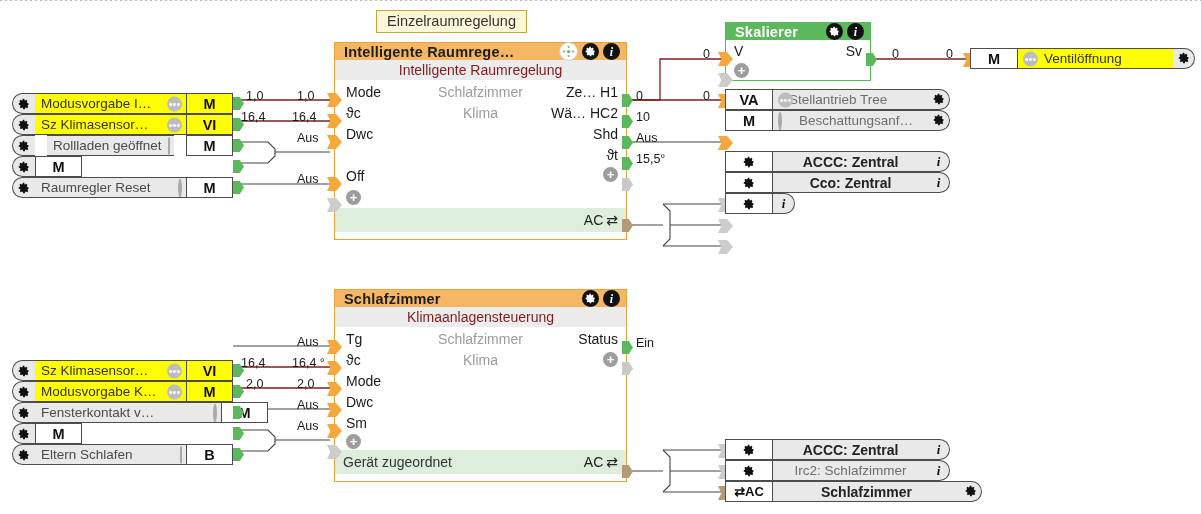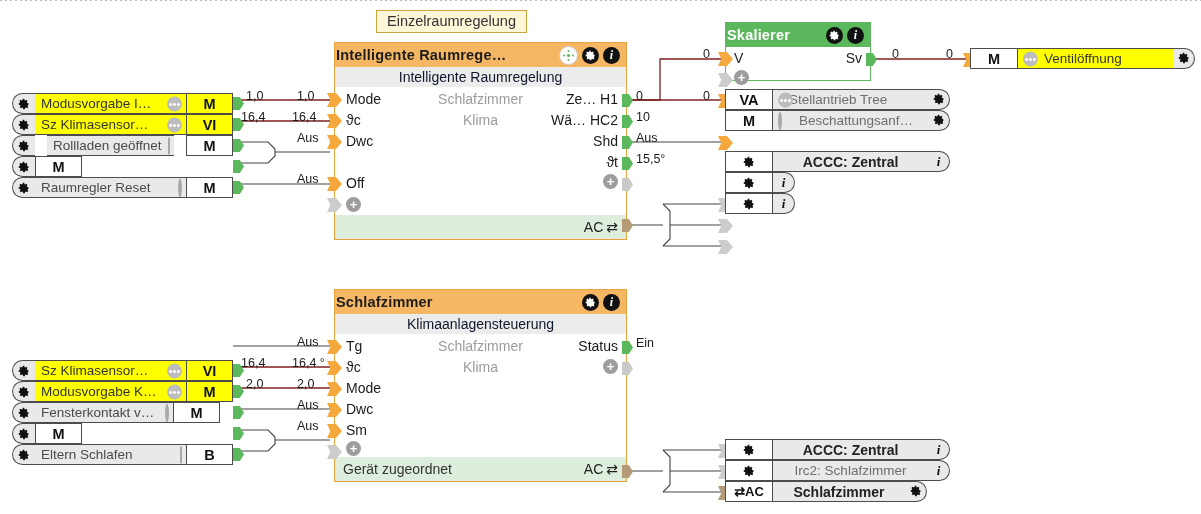--- a/index.html
+++ b/index.html
@@ -11,34 +11,34 @@
     position:relative;
   }
   #canvas{position:absolute;inset:0;}
   .top-dots{position:absolute;top:0;left:0;width:1201px;height:2px;
     background-image:linear-gradient(to right,#b9b9b9 0 2px,transparent 2px 5px);
     background-size:5px 1px;background-repeat:repeat-x;}
 
   
   .node{position:absolute;box-sizing:border-box;background:#ffffff;
         border:1px solid #e8a33d;}
-  .node .hdr{height:24px;display:flex;align-items:center;
-        background:#f5b763;padding:0 6px 0 1px;box-sizing:border-box;}
+  .node .hdr{height:17px;display:flex;align-items:center;
+        background:#f5b763;padding:0 6px 0 9px;box-sizing:border-box;}
   .node .hdr.green{background:#5cb85c;}
   .node .hdr .ttl{font-size:14.5px;font-weight:bold;color:#1d1d1d;
         white-space:nowrap;overflow:hidden;flex:1;letter-spacing:.2px;}
   .node .hdr.green .ttl{color:#ffffff;}
   .hdr-icons{display:flex;align-items:center;gap:4px;}
   .cicon{width:17px;height:17px;border-radius:50%;background:#111;
         display:flex;align-items:center;justify-content:center;
         color:#fff;font-size:11px;font-weight:bold;line-height:1;}
   .cicon.move{background:#ffffff;border:1px solid #cfcfcf;}
   .cicon.info{font-family:"Liberation Serif",serif;font-style:italic;font-size:12px;}
   .subttl{height:20px;display:flex;align-items:center;justify-content:center;
-        background:#ececec;font-size:14px;color:#0f172a;}
+        background:#ececec;font-size:14px;color:#7f1d1d;}
   .body{position:relative;background:#fff;}
   .footer{background:#ddeedd;display:flex;align-items:center;
         padding:0 8px;box-sizing:border-box;height:24px;}
   .footer .fl{font-size:14px;color:#333;}
   .footer .fr{margin-left:auto;font-size:14px;color:#222;display:flex;
         align-items:center;gap:3px;font-weight:500;}
 
   .rowlbl{position:absolute;font-size:14px;color:#1a1a1a;white-space:nowrap;}
   .rowlbl.grey{color:#9b9b9b;}
   .rowlbl.r{text-align:right;}
@@ -397,20 +397,21 @@
           <span style="font-family:'Liberation Serif',serif;font-style:italic;font-weight:bold;font-size:13px;color:#111;">i</span>
         </span>
       </div>
       <div class="rpill" style="left: 725px; top: 172px; width: 225px;">
         <span class="tp">
           <svg width="12" height="12" viewBox="0 0 16 16" fill="#111">
             <path d="M8 5.2a2.8 2.8 0 100 5.6 2.8 2.8 0 000-5.6zm0 4.2a1.4 1.4 0 110-2.8 1.4 1.4 0 010 2.8z"></path>
             <path d="M14 9.1V6.9l-1.8-.3a4.6 4.6 0 00-.5-1.2l1-1.5-1.6-1.6-1.5 1a4.6 4.6 0 00-1.2-.5L8.6 1H6.4l-.3 1.8c-.4.1-.8.3-1.2.5l-1.5-1-1.6 1.6 1 1.5c-.2.4-.4.8-.5 1.2L1 6.9v2.2l1.8.3c.1.4.3.8.5 1.2l-1 1.5 1.6 1.6 1.5-1c.4.2.8.4 1.2.5l.3 1.8h2.2l.3-1.8c.4-.1.8-.3 1.2-.5l1.5 1 1.6-1.6-1-1.5c.2-.4.4-.8.5-1.2L14 9.1z"></path>
           </svg>
         </span>
+        <span class="nm bold center">Cco: Zentral</span>
         <span class="endcap">
           <span style="font-family:'Liberation Serif',serif;font-style:italic;font-weight:bold;font-size:13px;color:#111;">i</span>
         </span>
       </div>
       <div class="rpill" style="left: 725px; top: 193px; width: 225px;">
         <span class="tp">
           <svg width="12" height="12" viewBox="0 0 16 16" fill="#111">
             <path d="M8 5.2a2.8 2.8 0 100 5.6 2.8 2.8 0 000-5.6zm0 4.2a1.4 1.4 0 110-2.8 1.4 1.4 0 010 2.8z"></path>
             <path d="M14 9.1V6.9l-1.8-.3a4.6 4.6 0 00-.5-1.2l1-1.5-1.6-1.6-1.5 1a4.6 4.6 0 00-1.2-.5L8.6 1H6.4l-.3 1.8c-.4.1-.8.3-1.2.5l-1.5-1-1.6 1.6 1 1.5c-.2.4-.4.8-.5 1.2L1 6.9v2.2l1.8.3c.1.4.3.8.5 1.2l-1 1.5 1.6 1.6 1.5-1c.4.2.8.4 1.2.5l.3 1.8h2.2l.3-1.8c.4-.1.8-.3 1.2-.5l1.5 1 1.6-1.6-1-1.5c.2-.4.4-.8.5-1.2L14 9.1z"></path>
           </svg>
@@ -438,21 +439,21 @@
           <svg width="12" height="12" viewBox="0 0 16 16" fill="#111">
             <path d="M8 5.2a2.8 2.8 0 100 5.6 2.8 2.8 0 000-5.6zm0 4.2a1.4 1.4 0 110-2.8 1.4 1.4 0 010 2.8z"></path>
             <path d="M14 9.1V6.9l-1.8-.3a4.6 4.6 0 00-.5-1.2l1-1.5-1.6-1.6-1.5 1a4.6 4.6 0 00-1.2-.5L8.6 1H6.4l-.3 1.8c-.4.1-.8.3-1.2.5l-1.5-1-1.6 1.6 1 1.5c-.2.4-.4.8-.5 1.2L1 6.9v2.2l1.8.3c.1.4.3.8.5 1.2l-1 1.5 1.6 1.6 1.5-1c.4.2.8.4 1.2.5l.3 1.8h2.2l.3-1.8c.4-.1.8-.3 1.2-.5l1.5 1 1.6-1.6-1-1.5c.2-.4.4-.8.5-1.2L14 9.1z"></path>
           </svg>
         </span>
         <span class="nm center">Irc2: Schlafzimmer</span>
         <span class="endcap">
           <span style="font-family:'Liberation Serif',serif;font-style:italic;font-weight:bold;font-size:13px;color:#111;">i</span>
         </span>
       </div>
-      <div class="rpill" style="left: 725px; top: 481px; width: 202px;">
+      <div class="rpill" style="left: 725px; top: 481px; width: 257px;">
         <span class="tp" style="font-size:13px;">⇄AC</span>
         <span class="nm bold center">Schlafzimmer</span>
         <span class="endcap">
           <span><svg width="12" height="12" viewBox="0 0 16 16" fill="#111">
               <path d="M8 5.2a2.8 2.8 0 100 5.6 2.8 2.8 0 000-5.6zm0 4.2a1.4 1.4 0 110-2.8 1.4 1.4 0 010 2.8z"></path>
               <path d="M14 9.1V6.9l-1.8-.3a4.6 4.6 0 00-.5-1.2l1-1.5-1.6-1.6-1.5 1a4.6 4.6 0 00-1.2-.5L8.6 1H6.4l-.3 1.8c-.4.1-.8.3-1.2.5l-1.5-1-1.6 1.6 1 1.5c-.2.4-.4.8-.5 1.2L1 6.9v2.2l1.8.3c.1.4.3.8.5 1.2l-1 1.5 1.6 1.6 1.5-1c.4.2.8.4 1.2.5l.3 1.8h2.2l.3-1.8c.4-.1.8-.3 1.2-.5l1.5 1 1.6-1.6-1-1.5c.2-.4.4-.8.5-1.2L14 9.1z"></path>
             </svg></span>
         </span>
       </div>
     </div>
@@ -494,21 +495,21 @@
             <path d="M8 5.2a2.8 2.8 0 100 5.6 2.8 2.8 0 000-5.6zm0 4.2a1.4 1.4 0 110-2.8 1.4 1.4 0 010 2.8z"></path>
             <path d="M14 9.1V6.9l-1.8-.3a4.6 4.6 0 00-.5-1.2l1-1.5-1.6-1.6-1.5 1a4.6 4.6 0 00-1.2-.5L8.6 1H6.4l-.3 1.8c-.4.1-.8.3-1.2.5l-1.5-1-1.6 1.6 1 1.5c-.2.4-.4.8-.5 1.2L1 6.9v2.2l1.8.3c.1.4.3.8.5 1.2l-1 1.5 1.6 1.6 1.5-1c.4.2.8.4 1.2.5l.3 1.8h2.2l.3-1.8c.4-.1.8-.3 1.2-.5l1.5 1 1.6-1.6-1-1.5c.2-.4.4-.8.5-1.2L14 9.1z"></path>
           </svg>
         </span>
         <span class="nm hl">Modusvorgabe K…<span class="badge">
             <span class="dots3">•••</span>
           </span></span>
         <span class="tp hl">M</span>
       </div>
       <div class="port out" style="left: 233px; top: 385px;"></div>
-      <div class="pill" style="left: 12px; top: 402px; width: 208px;">
+      <div class="pill" style="left: 12px; top: 402px; width: 256px;">
         <span class="gearcap">
           <svg width="12" height="12" viewBox="0 0 16 16" fill="#111">
             <path d="M8 5.2a2.8 2.8 0 100 5.6 2.8 2.8 0 000-5.6zm0 4.2a1.4 1.4 0 110-2.8 1.4 1.4 0 010 2.8z"></path>
             <path d="M14 9.1V6.9l-1.8-.3a4.6 4.6 0 00-.5-1.2l1-1.5-1.6-1.6-1.5 1a4.6 4.6 0 00-1.2-.5L8.6 1H6.4l-.3 1.8c-.4.1-.8.3-1.2.5l-1.5-1-1.6 1.6 1 1.5c-.2.4-.4.8-.5 1.2L1 6.9v2.2l1.8.3c.1.4.3.8.5 1.2l-1 1.5 1.6 1.6 1.5-1c.4.2.8.4 1.2.5l.3 1.8h2.2l.3-1.8c.4-.1.8-.3 1.2-.5l1.5 1 1.6-1.6-1-1.5c.2-.4.4-.8.5-1.2L14 9.1z"></path>
           </svg>
         </span>
         <span class="nm">Fensterkontakt v…<span class="badge"><span class="radio"></span></span></span>
         <span class="tp">M</span>
       </div>
       <div class="port out" style="left: 233px; top: 406px;"></div>

